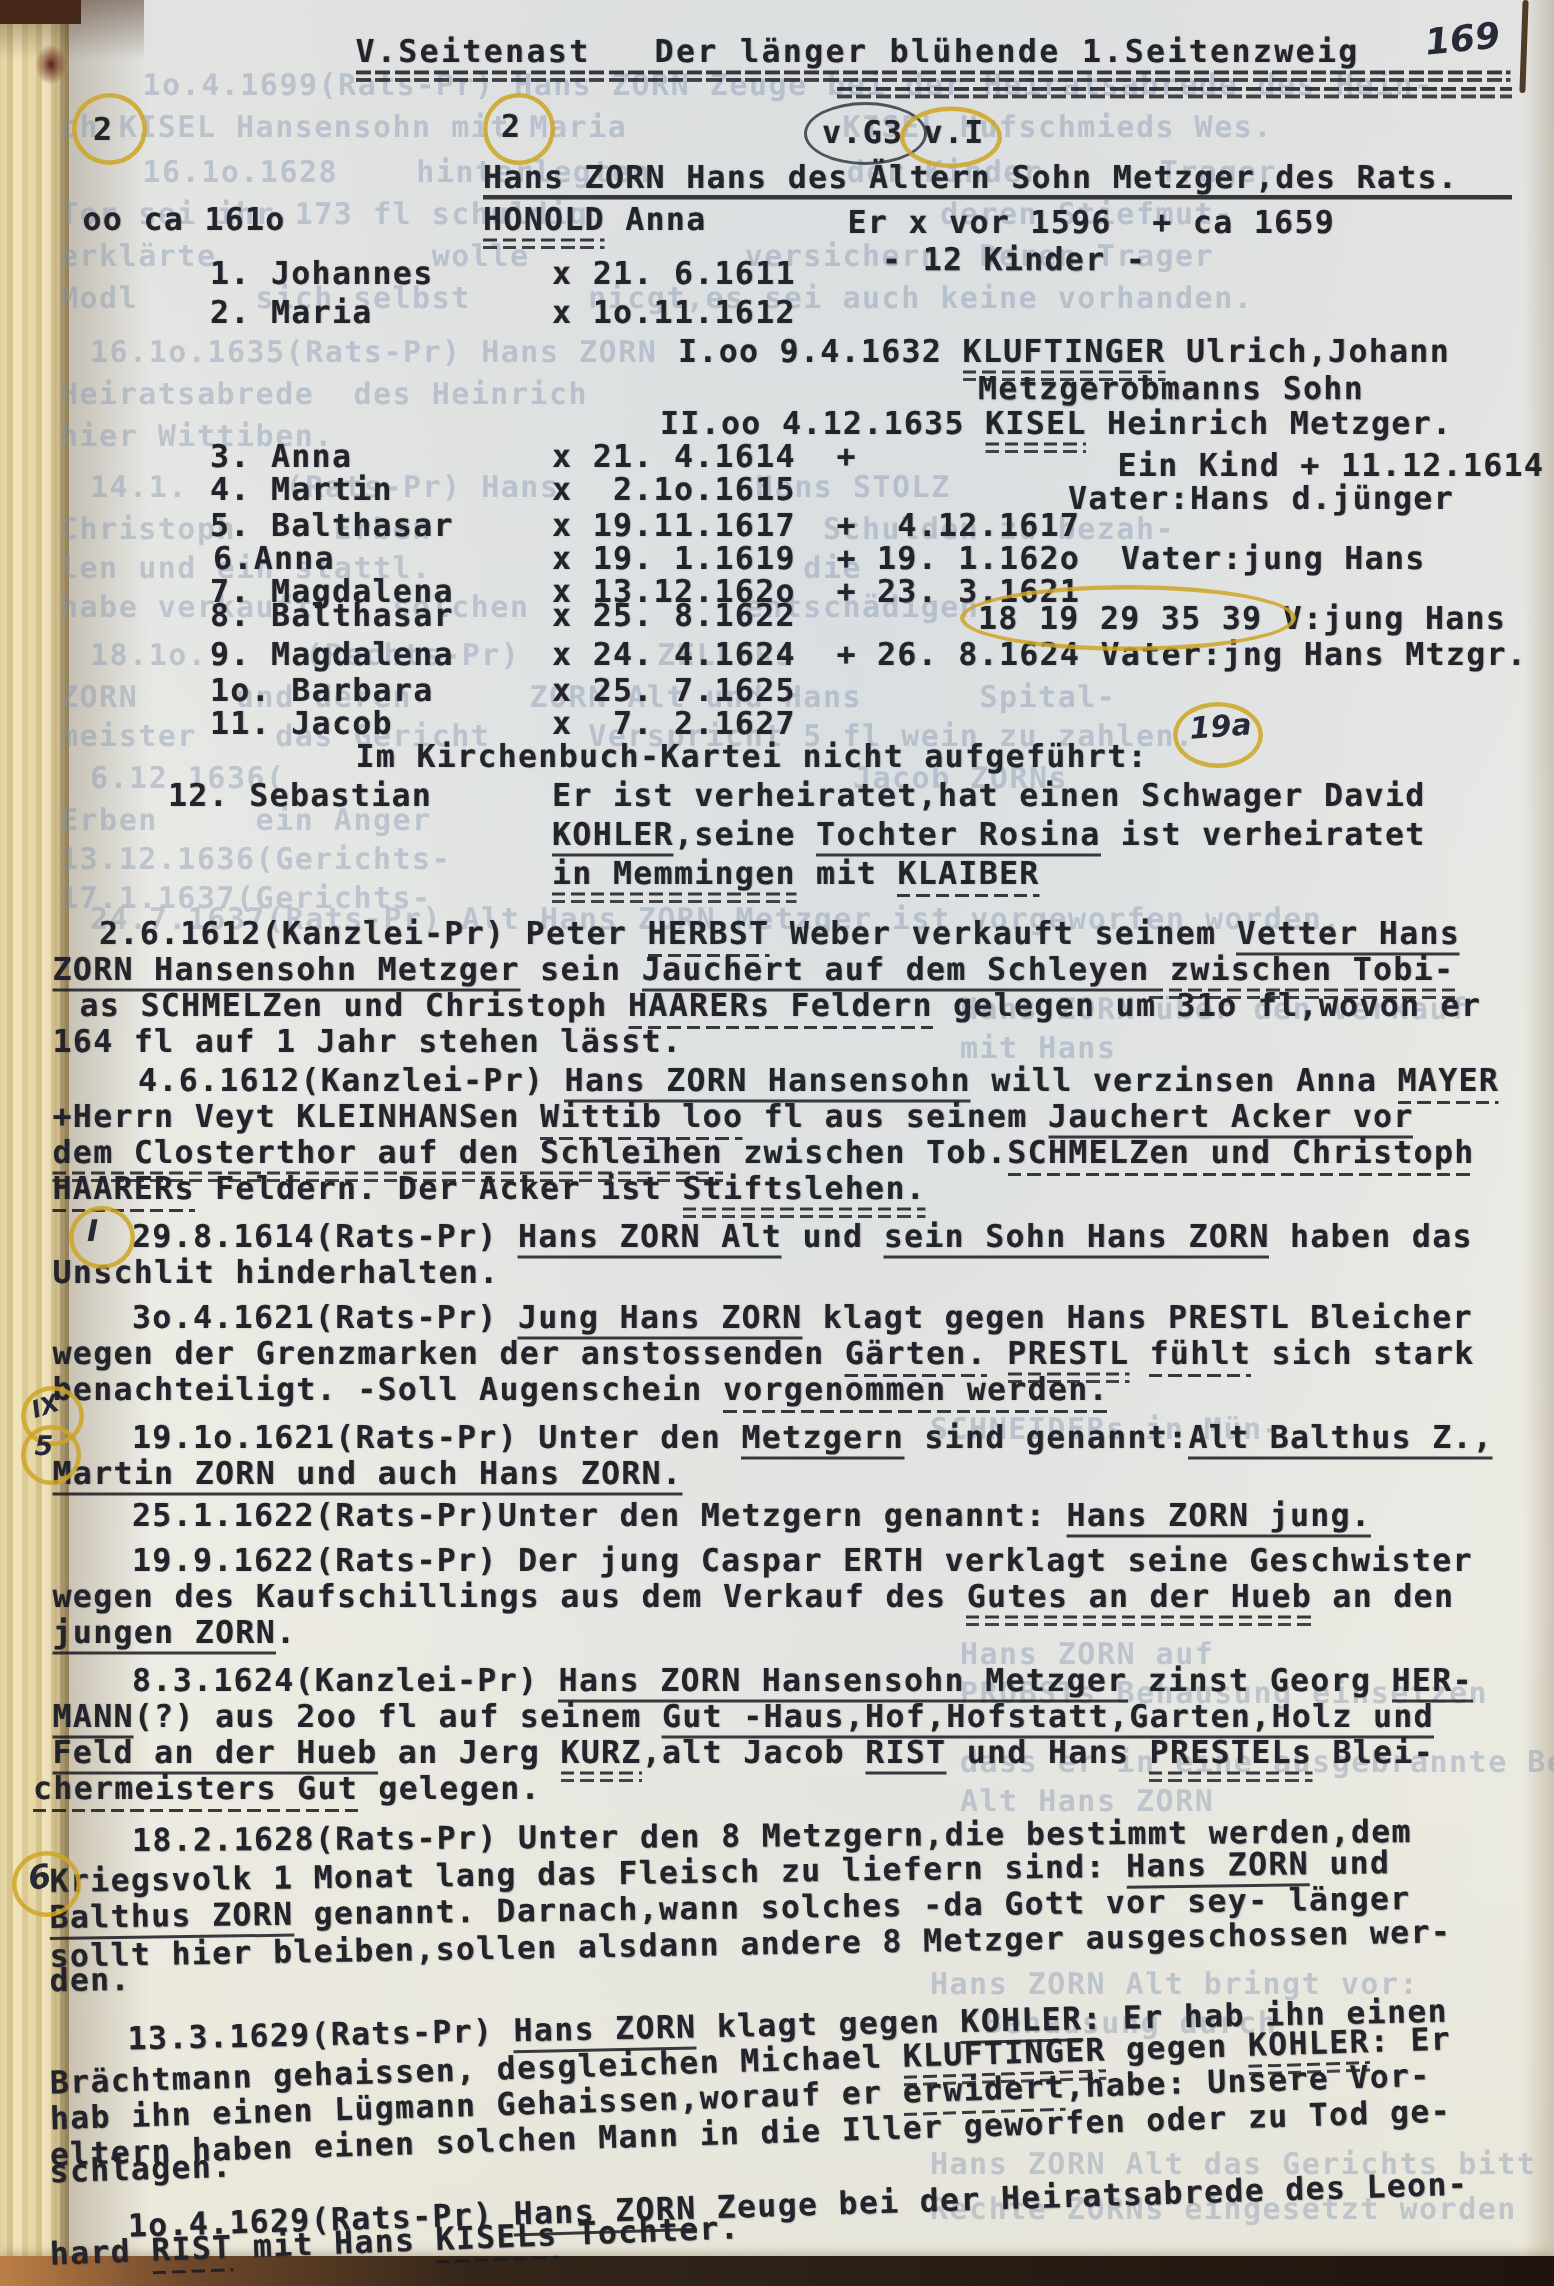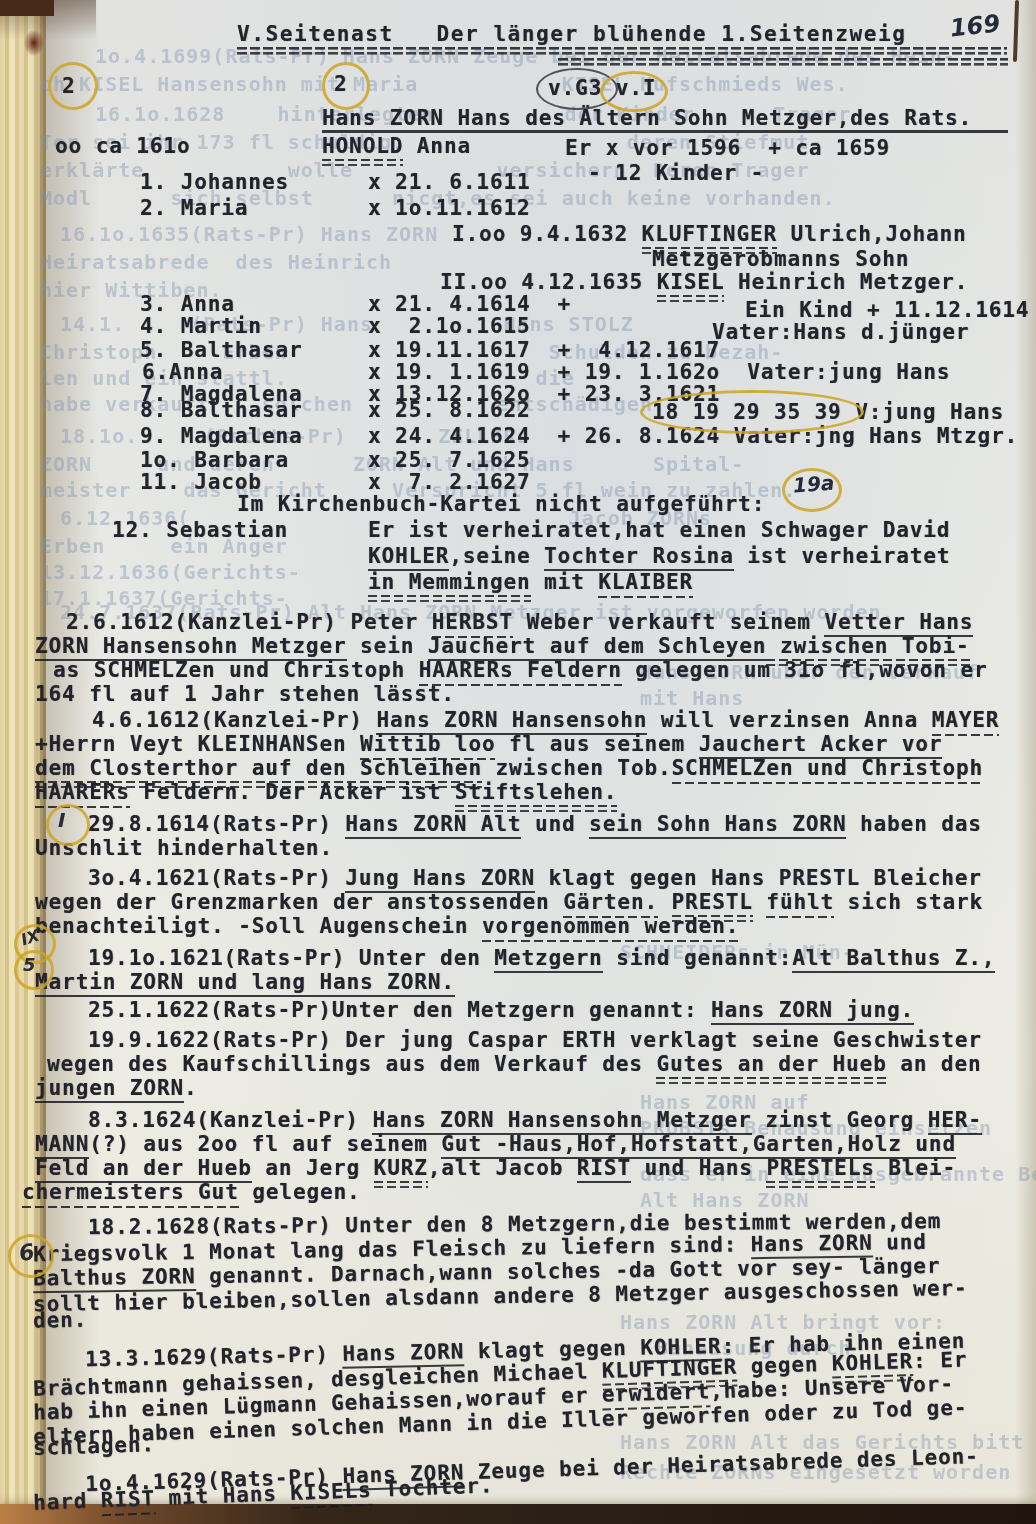--- a/index.html
+++ b/index.html
@@ -159,24 +159,24 @@
       <div class="ln" style="left: 92px; top: 708px;"><span>4.6.1612(Kanzlei-Pr) </span><span class="u">Hans ZORN Hansensohn</span><span> will verzinsen Anna </span><span class="d">MAYER</span></div>
       <div class="ln" style="left: 35px; top: 732px;"><span>+Herrn Veyt KLEINHANSen </span><span class="d">Wittib loo</span><span> fl aus seinem </span><span class="u">Jauchert Acker vor</span></div>
       <div class="ln" style="left: 35px; top: 756px;"><span class="dd">dem Closterthor auf den Schleihen</span><span> zwischen Tob.</span><span class="d">SCHMELZen und Christoph</span></div>
       <div class="ln" style="left: 35px; top: 780px;"><span class="d">HAARERs</span><span> Feldern. Der Acker ist </span><span class="dd">Stiftslehen.</span></div>
       <div class="ln" style="left: 88px; top: 812px;"><span>29.8.1614(Rats-Pr) </span><span class="u">Hans ZORN Alt</span><span> und </span><span class="u">sein Sohn Hans ZORN</span><span> haben das</span></div>
       <div class="ln" style="left: 35px; top: 836px;"><span>Unschlit hinderhalten.</span></div>
       <div class="ln" style="left: 88px; top: 866px;"><span>3o.4.1621(Rats-Pr) </span><span class="u">Jung Hans ZORN</span><span> klagt gegen Hans PRESTL Bleicher</span></div>
       <div class="ln" style="left: 35px; top: 890px;"><span>wegen der Grenzmarken der anstossenden </span><span class="d">Gärten.</span><span> </span><span class="dd">PRESTL</span><span> </span><span class="d">fühlt</span><span> sich stark</span></div>
       <div class="ln" style="left: 35px; top: 914px;"><span>benachteiligt. -Soll Augenschein </span><span class="d">vorgenommen werden.</span></div>
       <div class="ln" style="left: 88px; top: 946px;"><span>19.1o.1621(Rats-Pr) Unter den </span><span class="u">Metzgern</span><span> sind genannt:</span><span class="u">Alt Balthus Z.,</span></div>
-      <div class="ln" style="left: 35px; top: 970px;"><span class="u">Martin ZORN und lang Hans ZORN.</span></div>
+      <div class="ln" style="left: 35px; top: 970px;"><span class="u">Martin ZORN und auch Hans ZORN.</span></div>
       <div class="ln" style="left: 88px; top: 998px;"><span>25.1.1622(Rats-Pr)Unter den Metzgern genannt: </span><span class="u">Hans ZORN jung.</span></div>
       <div class="ln" style="left: 88px; top: 1028px;"><span>19.9.1622(Rats-Pr) Der jung Caspar ERTH verklagt seine Geschwister</span></div>
-      <div class="ln" style="left: 35px; top: 1052px; padding-left: 12px;"><span>wegen des Kaufschillings aus dem Verkauf des </span><span class="dd">Gutes an der Hueb</span><span> an den</span></div>
+      <div class="ln" style="left: 35px; top: 1052px;"><span>wegen des Kaufschillings aus dem Verkauf des </span><span class="dd">Gutes an der Hueb</span><span> an den</span></div>
       <div class="ln" style="left: 35px; top: 1076px;"><span class="u">jungen ZORN</span><span>.</span></div>
       <div class="ln" style="left: 88px; top: 1108px;"><span>8.3.1624(Kanzlei-Pr) </span><span class="u">Hans ZORN Hansensohn Metzger</span><span> zinst Georg </span><span class="u">HER-</span></div>
       <div class="ln" style="left: 35px; top: 1132px;"><span class="u">MANN</span><span>(?) aus 2oo fl auf seinem </span><span class="u">Gut -Haus,Hof,Hofstatt,Garten,Holz und</span></div>
       <div class="ln" style="left: 35px; top: 1156px;"><span class="u">Feld an der Hueb</span><span> an Jerg </span><span class="dd">KURZ</span><span>,alt Jacob </span><span class="u">RIST</span><span> und Hans </span><span class="dd">PRESTELs</span><span> Blei-</span></div>
       <div class="ln" style="left: 22px; top: 1180px;"><span class="d">chermeisters Gut</span><span> gelegen.</span></div>
       <div class="ln" style="left: 88px; top: 1212px; transform: rotate(-0.4deg);"><span>18.2.1628(Rats-Pr) Unter den 8 Metzgern,die bestimmt werden,dem</span></div>
       <div class="ln" style="left: 33px; top: 1236px; transform: rotate(-0.8deg);"><span>Kriegsvolk 1 Monat lang das Fleisch zu liefern sind: </span><span class="u">Hans ZORN</span><span> und</span></div>
       <div class="ln" style="left: 33px; top: 1260px; transform: rotate(-0.8deg);"><span class="u">Balthus ZORN</span><span> genannt. Darnach,wann solches -da Gott vor sey- länger</span></div>
       <div class="ln" style="left: 33px; top: 1284px; transform: rotate(-1deg);"><span>sollt hier bleiben,sollen alsdann andere 8 Metzger ausgeschossen wer-</span></div>
       <div class="ln" style="left: 33px; top: 1308px; transform: rotate(-1deg);"><span>den.</span></div>

